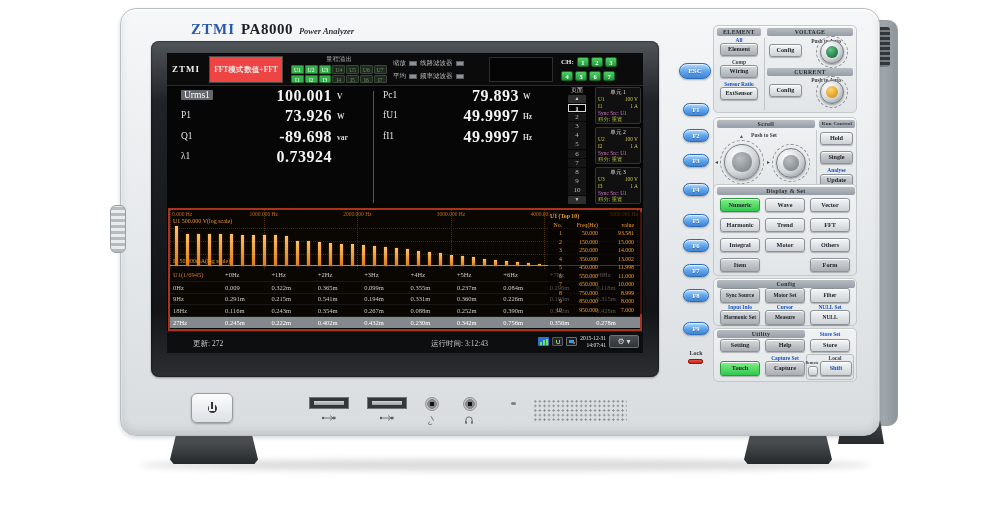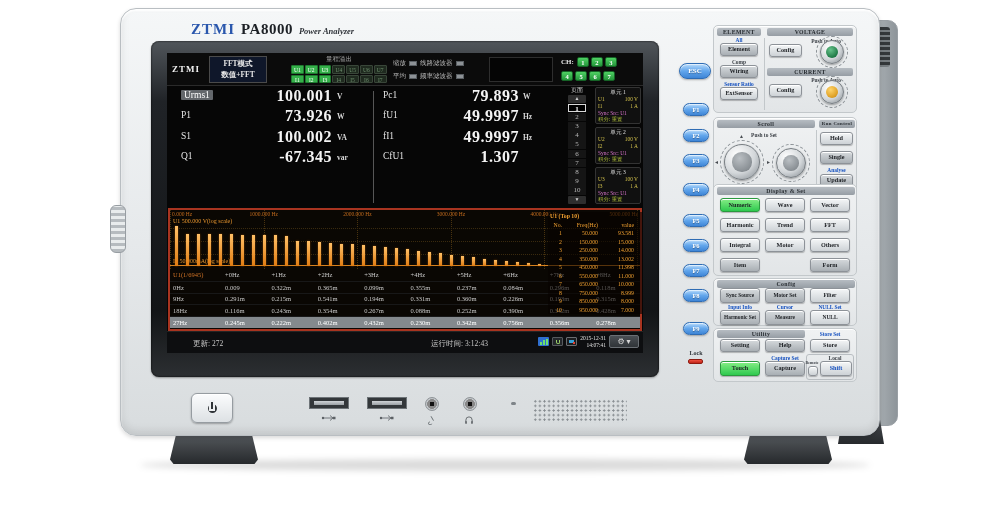--- a/index.html
+++ b/index.html
@@ -34,22 +34,22 @@
 
   
   .bezel{position:absolute;left:30px;top:32px;width:508px;height:336px;border-radius:8px;
     background:linear-gradient(180deg,#50555a,#202327 18%,#121416 80%,#2c2f32);
     box-shadow:inset 0 0 2px #000,0 1px 2px rgba(0,0,0,.35);}
   .screen{position:absolute;left:16px;top:12px;width:476px;height:300px;background:#060606;overflow:hidden;color:#ddd;}
 
   
   .scr-top{position:absolute;left:0;top:0;width:476px;height:33px;background:#0b0b0b;border-bottom:1px solid #2a2a2a;}
   .scr-logo{position:absolute;left:5px;top:11px;color:#f2f2f2;font-size:9px;font-weight:bold;letter-spacing:1px;}
-  .mode-box{position:absolute;left:42px;top:3px;width:58px;height:27px;border:1px solid #4a4a4a;background:#0f172a;
-    display:flex;flex-direction:column;align-items:center;justify-content:center;gap:1px;color:#e8e8e8;font-size:7.5px;font-weight:bold;}
+  .mode-box{position:absolute;left:42px;top:3px;width:74px;height:27px;border:1px solid #4a4a4a;background:#ef4444;
+    display:flex;align-items:center;justify-content:center;gap:1px;color:#e8e8e8;font-size:7.5px;font-weight:bold;}
   .ovl{position:absolute;left:124px;top:2px;width:96px;}
   .ovl-title{text-align:center;color:#a8a8a8;font-size:6.5px;height:9px;}
   .ovl-row{display:flex;gap:1px;margin-top:1px;}
   .ocell{width:12.8px;height:8.5px;font-size:5.5px;line-height:8.5px;text-align:center;
     background:#1f2a1f;color:#6e8f6e;border:1px solid #394639;border-radius:1px;}
   .ocell.on{background:#35b04a;color:#fff;border-color:#1f7a30;}
   .filters{position:absolute;left:226px;top:4px;width:92px;color:#bdbdbd;font-size:6.5px;}
   .f-row{display:flex;align-items:center;gap:3px;height:13px;}
   .f-box{width:8px;height:5px;background:#8d9296;border:1px solid #5a5f63;}
   .blackbox{position:absolute;left:322px;top:4px;width:64px;height:25px;background:#050505;border:1px solid #2e2e2e;}
@@ -271,51 +271,46 @@
                 <span class="mlab sel">Urms1</span>
                 <span class="mval">100.001</span>
                 <span class="munit">V</span>
               </div>
               <div class="mrow">
                 <span class="mlab">P1</span>
                 <span class="mval">73.926</span>
                 <span class="munit">W</span>
               </div>
               <div class="mrow">
-                <span class="mlab">S1</span>
-                <span class="mval">100.002</span>
-                <span class="munit">VA</span>
+                <span class="mlab">Q1</span>
+                <span class="mval">-89.698</span>
+                <span class="munit">var</span>
               </div>
               <div class="mrow">
-                <span class="mlab">Q1</span>
-                <span class="mval">-67.345</span>
-                <span class="munit">var</span>
+                <span class="mlab">λ1</span>
+                <span class="mval">0.73924</span>
+                <span class="munit"></span>
               </div>
             </div>
           <div class="vdiv"></div>
           <div class="mcol r" id="mcol-r">
               <div class="mrow">
                 <span class="mlab">Pc1</span>
                 <span class="mval">79.893</span>
                 <span class="munit">W</span>
               </div>
               <div class="mrow">
                 <span class="mlab">fU1</span>
                 <span class="mval">49.9997</span>
                 <span class="munit">Hz</span>
               </div>
               <div class="mrow">
                 <span class="mlab">fI1</span>
                 <span class="mval">49.9997</span>
                 <span class="munit">Hz</span>
-              </div>
-              <div class="mrow">
-                <span class="mlab">CfU1</span>
-                <span class="mval">1.307</span>
-                <span class="munit"></span>
               </div>
             </div>
           <div class="pstrip">
             <span class="ptitle">页面</span>
             <span id="pages" style="display:flex;flex-direction:column;align-items:center">
                 <span class="parrow">▲</span>
                 <span class="pcell on">1</span>
                 <span class="pcell">2</span>
                 <span class="pcell">3</span>
                 <span class="pcell">4</span>

